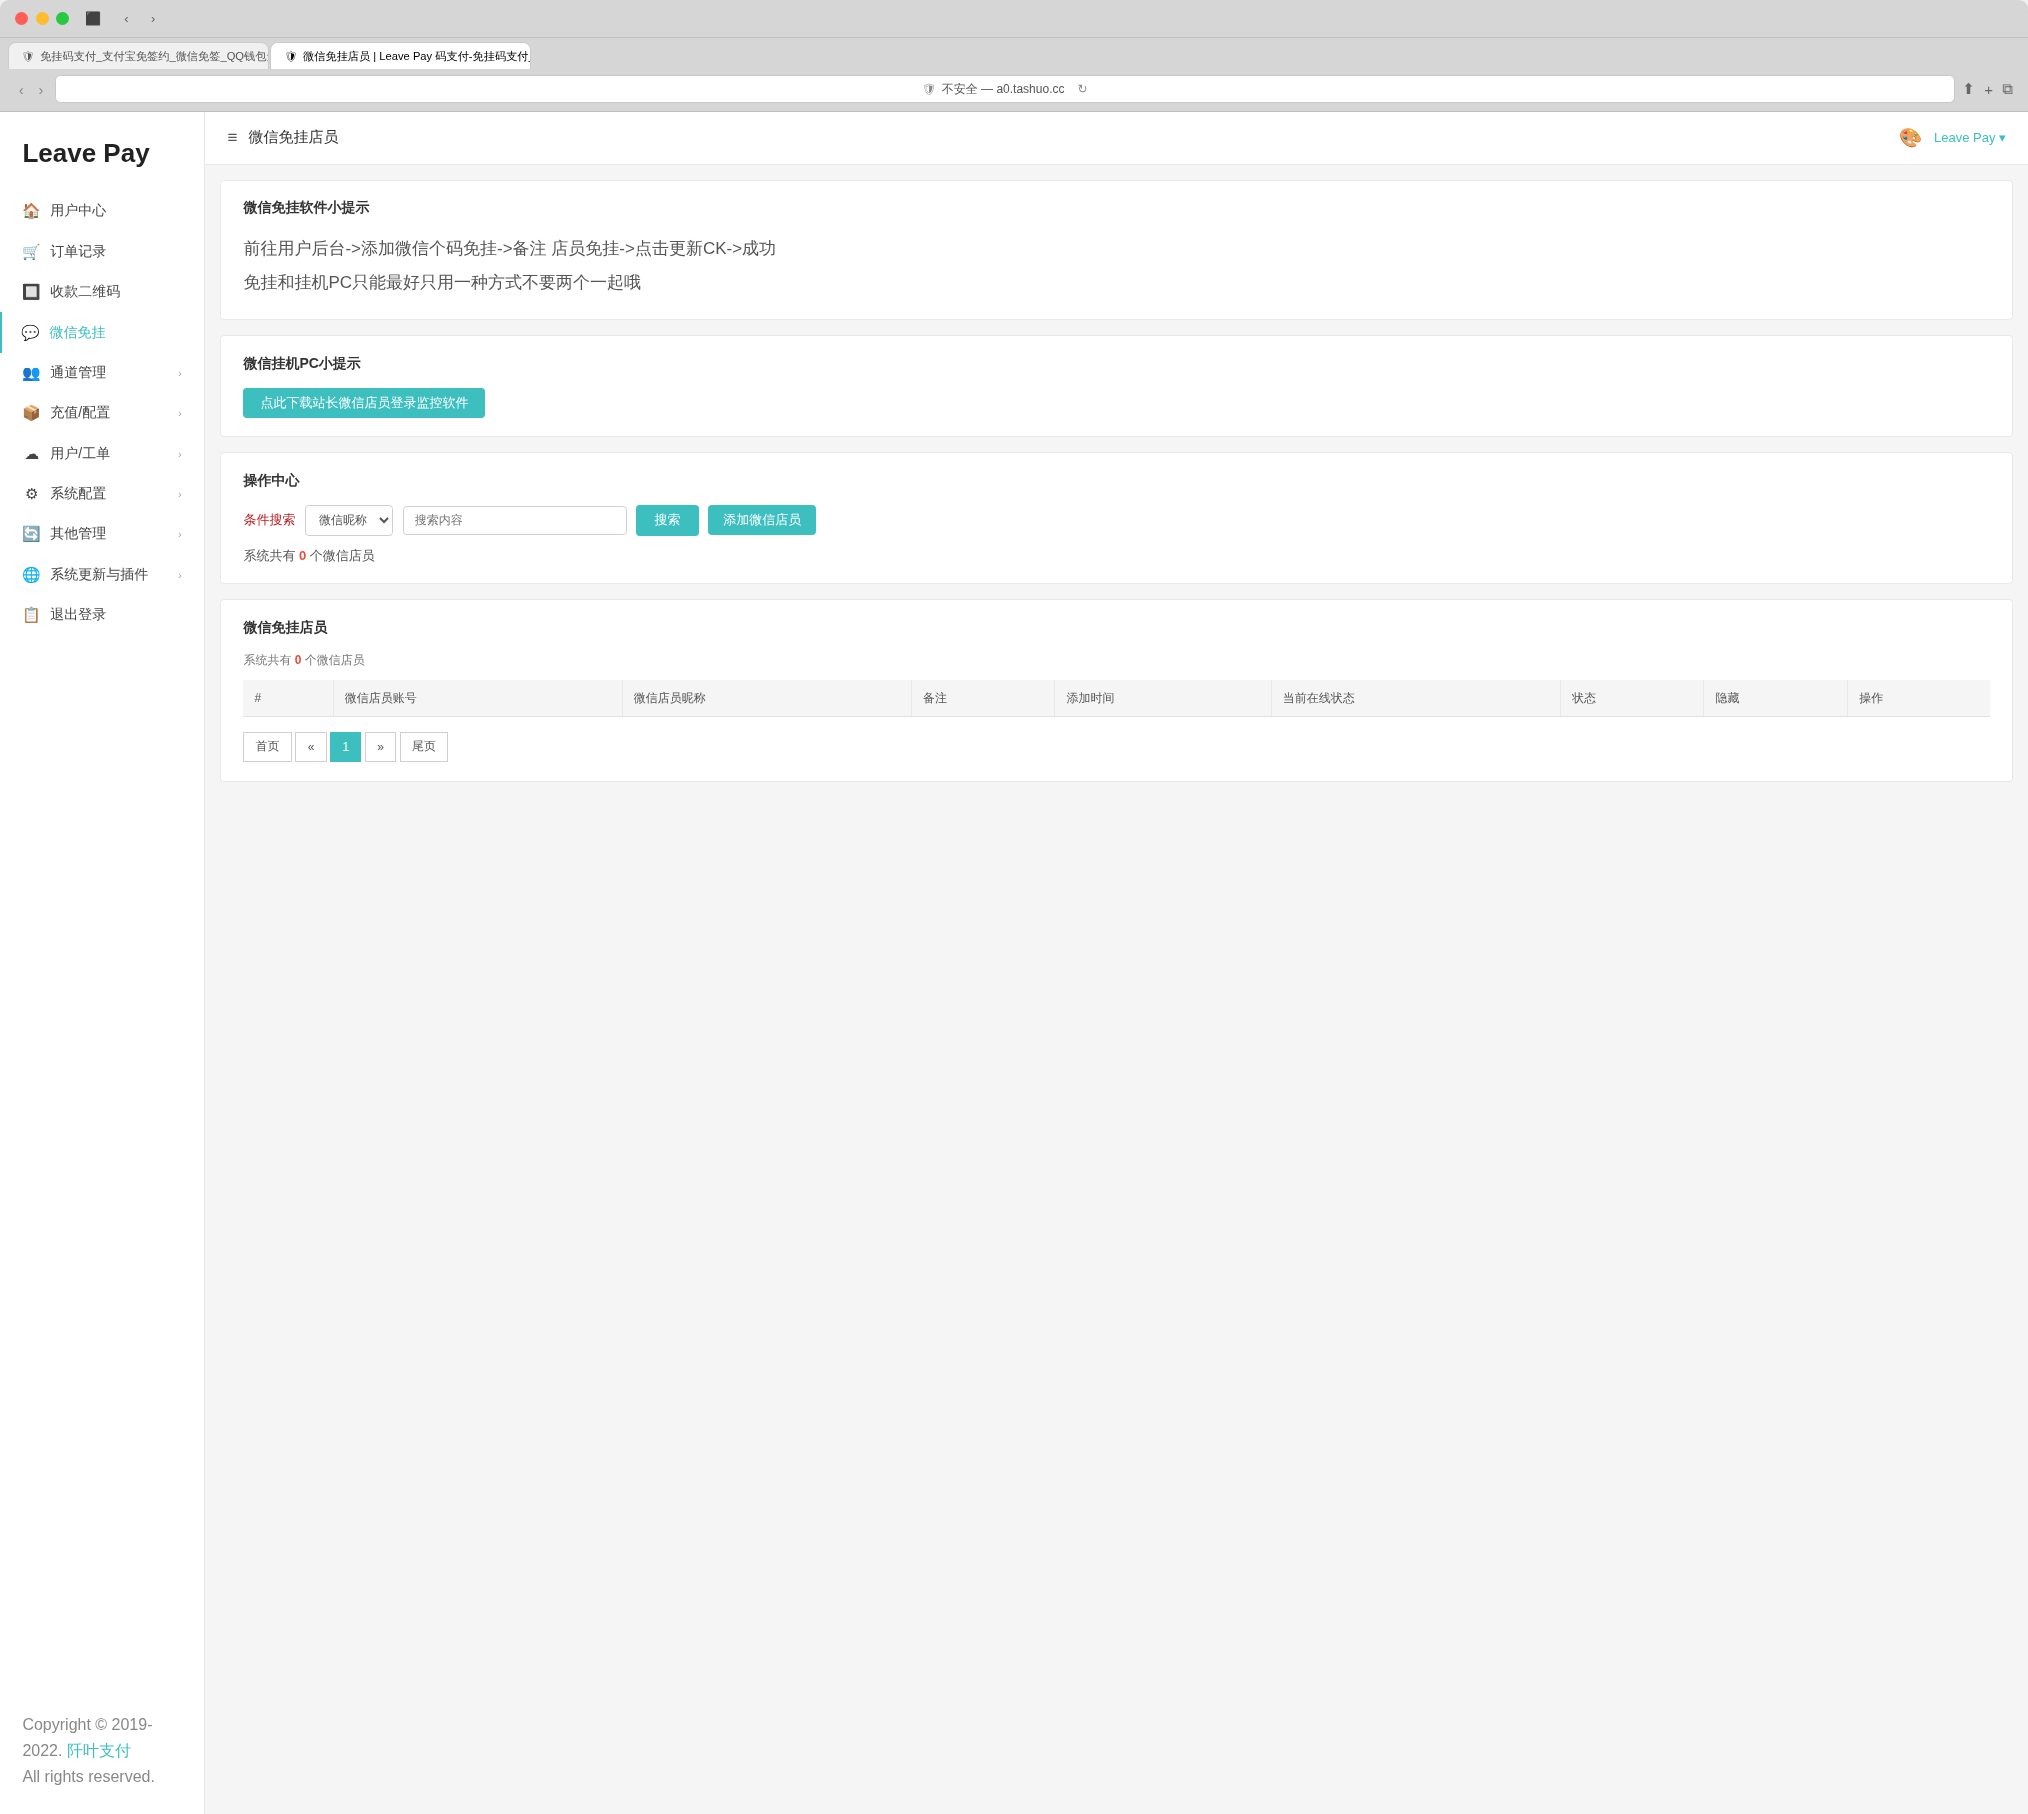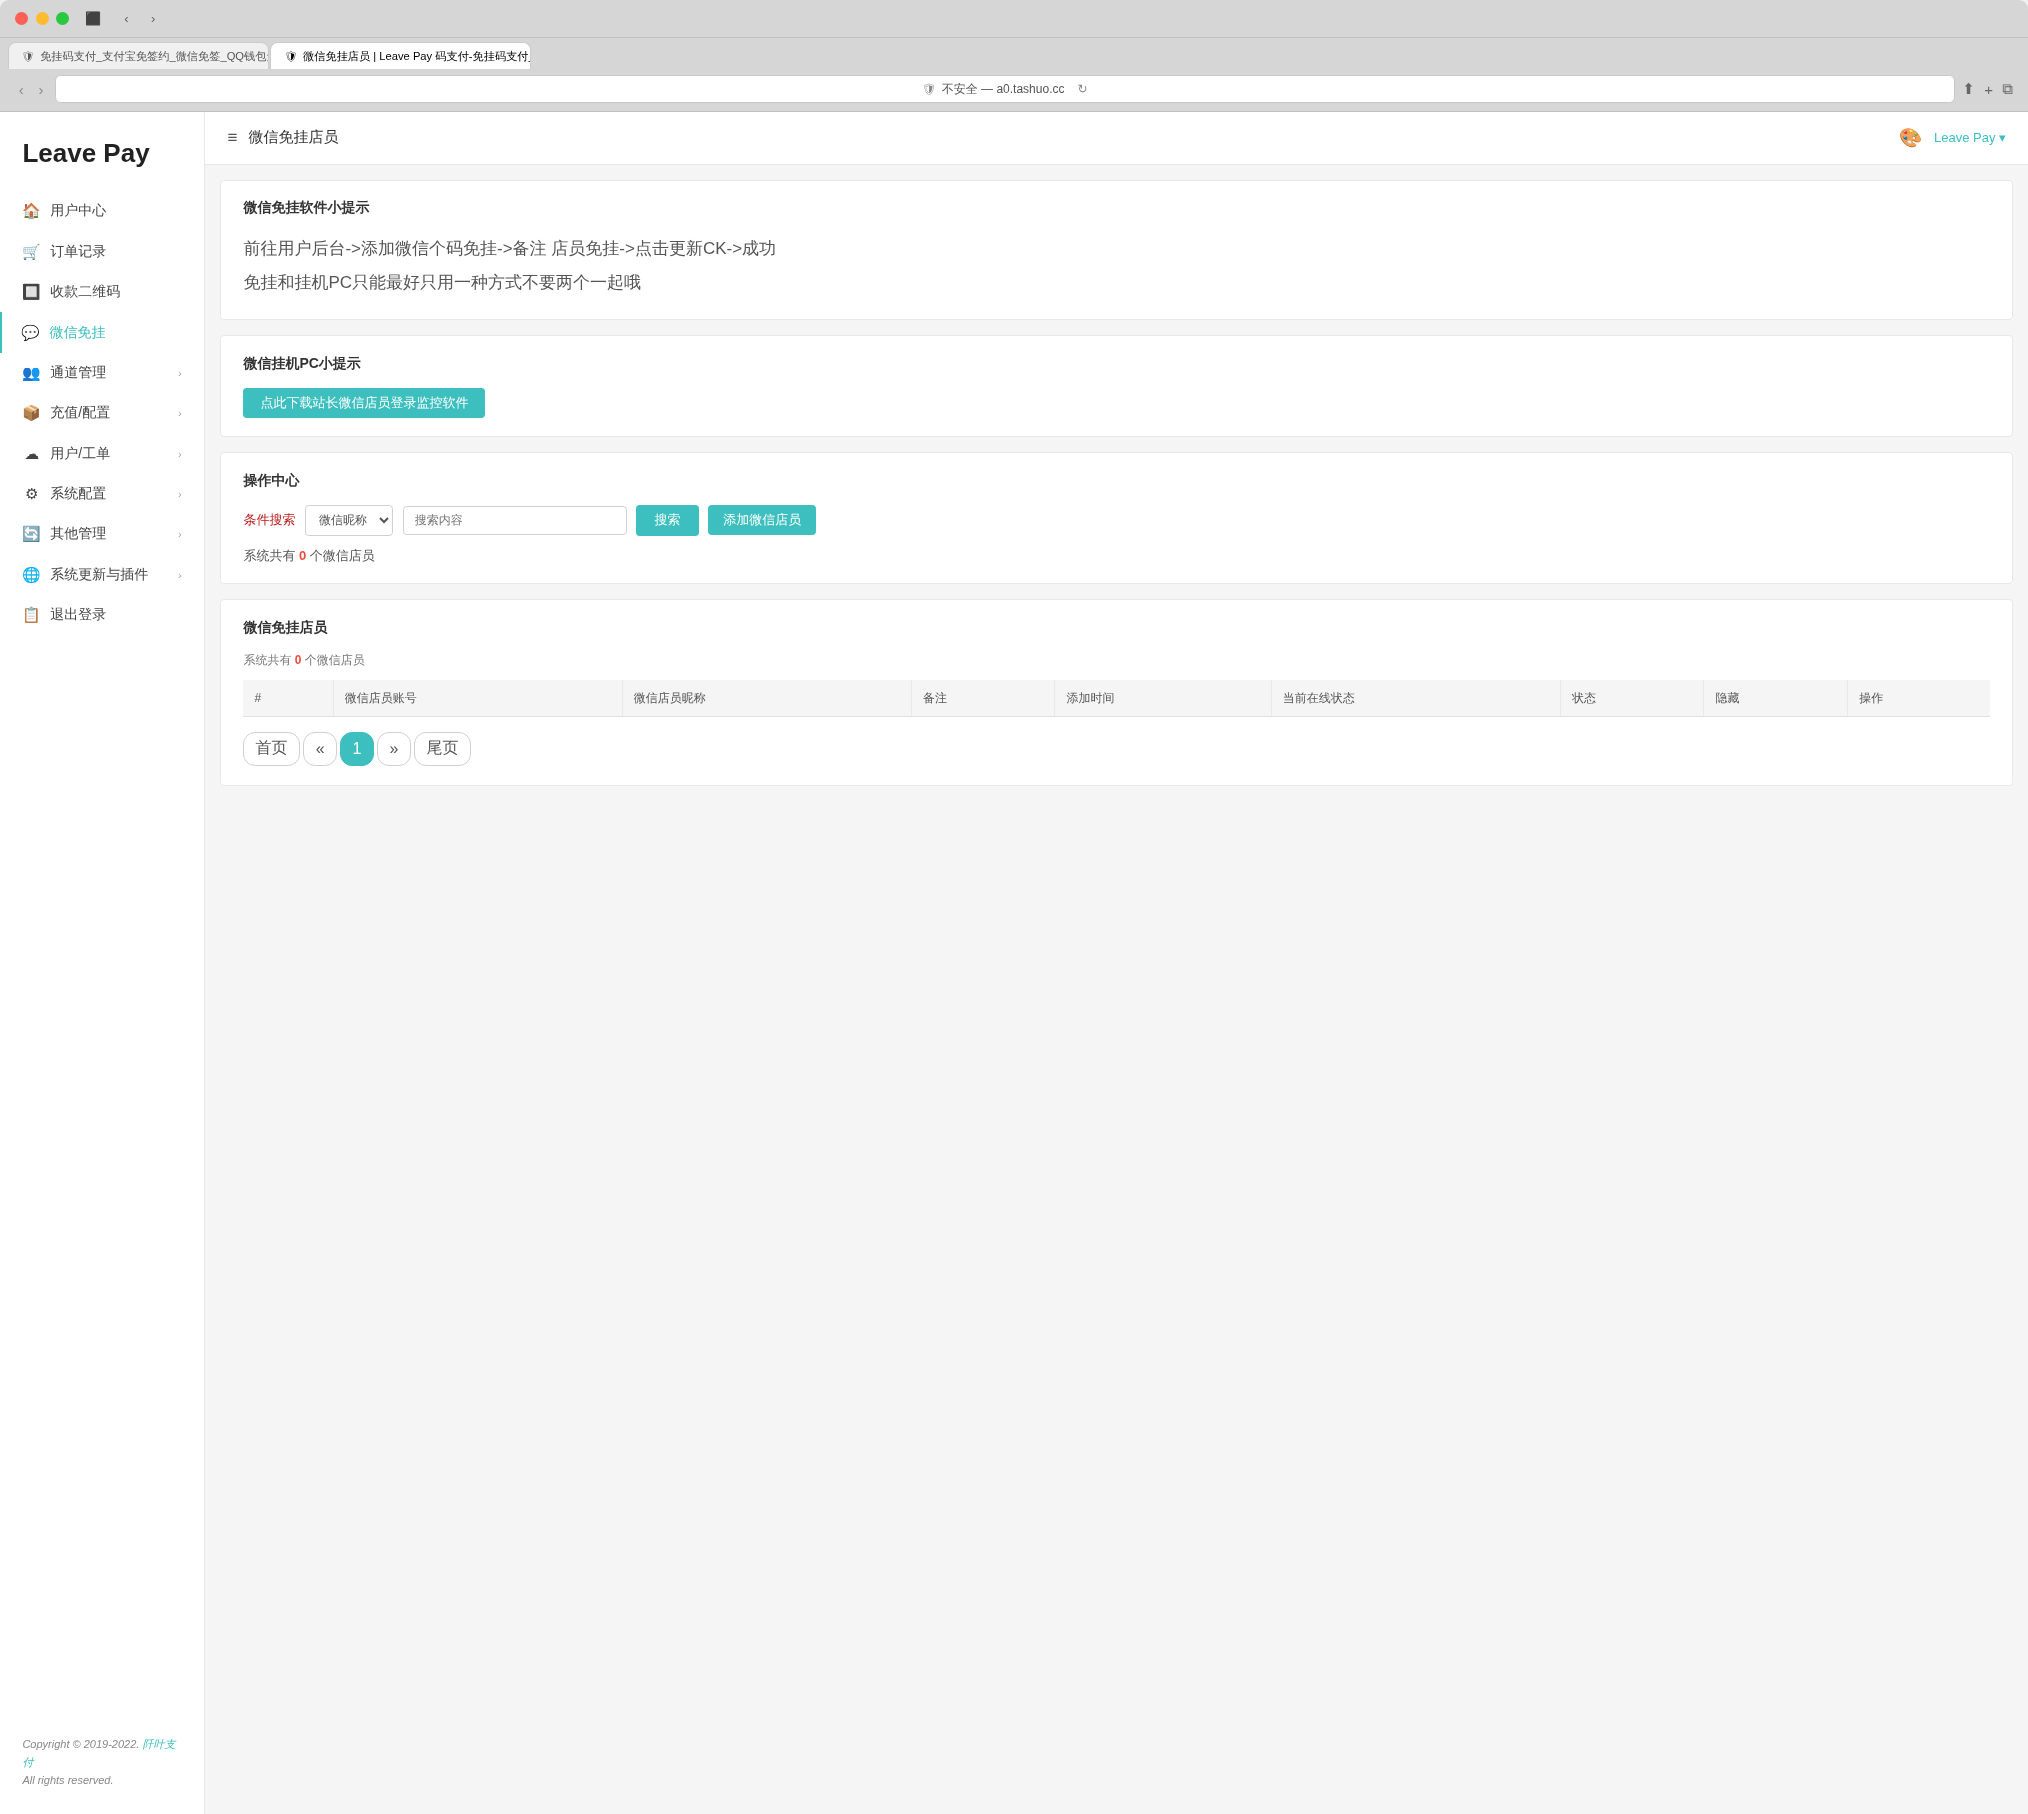--- a/index.html
+++ b/index.html
@@ -32,21 +32,21 @@
     .sidebar { width: 205px; background: #fff; border-right: 0.9px solid #e8e8e8; display: flex; flex-direction: column; padding-bottom: 18.6px; flex-shrink: 0; }
     .sidebar-logo { padding: 26px 22.4px 22.4px; }
     .sidebar-logo h1 { font-size: 26px; font-weight: 700; color: #222; line-height: 1.2; }
     .sidebar-nav { flex: 1; }
     .nav-item { display: flex; align-items: center; padding: 11.2px 22.4px; cursor: pointer; color: #444; text-decoration: none; position: relative; gap: 9.3px; }
     .nav-item.active { color: #3dbfbf; border-left: 2.8px solid #3dbfbf; }
     .nav-item.active { padding-left: 19.6px; }
     .nav-icon { font-size: 15px; width: 18.6px; text-align: center; flex-shrink: 0; }
     .nav-label { flex: 1; font-size: 14px; }
     .nav-arrow { font-size: 11.2px; color: #aaa; }
-    .sidebar-footer { padding: 15px 22.4px; font-size: 11px; color: #888; line-height: 1.6; font-style: italic; }
+    .sidebar-footer { padding: 15px 22.4px; font-size: 16px; color: #888; line-height: 1.6; }
     .sidebar-footer a { color: #3dbfbf; text-decoration: none; }
 
     
     .main-content { flex: 1; background: #f5f5f5; overflow-y: auto; }
     .content-header { background: #fff; padding: 15px 22.4px; display: flex; align-items: center; justify-content: space-between; border-bottom: 0.9px solid #e8e8e8; }
     .header-left { display: flex; align-items: center; gap: 11.2px; }
     .menu-icon { font-size: 17px; color: #555; cursor: pointer; }
     .page-title-header { font-size: 15px; font-weight: 500; color: #333; }
     .header-right { display: flex; align-items: center; gap: 11.2px; }
     .palette-icon { font-size: 18.6px; color: #3dbfbf; cursor: pointer; }
@@ -74,21 +74,21 @@
 
     
     .table-subtitle { font-size: 12px; color: #777; margin-bottom: 11.2px; }
     table { width: 100%; border-collapse: collapse; font-size: 12px; }
     thead { background: #f5f5f5; }
     th { padding: 9.3px 11.2px; text-align: left; color: #555; font-weight: 500; border-bottom: 0.9px solid #e0e0e0; border-right: 0.9px solid #e8e8e8; }
     th:last-child { border-right: none; }
 
     
     .pagination { display: flex; gap: 3.7px; margin-top: 15px; }
-    .page-btn { padding: 5.6px 11.2px; border: 0.9px solid #d0d0d0; background: #fff; color: #555; border-radius: 12px; cursor: pointer; font-size: 16px; }
+    .page-btn { padding: 5.6px 11.2px; border: 0.9px solid #d0d0d0; background: #fff; color: #555; border-radius: 0; cursor: pointer; font-size: 12px; }
     .page-btn.active { background: #3dbfbf; color: #fff; border-color: #3dbfbf; }
   </style>
 </head>
 <body>
 
 <div class="browser-frame">
 
   <div class="browser-titlebar">
     <div class="traffic-lights">
       <div class="traffic-light tl-red"></div>

